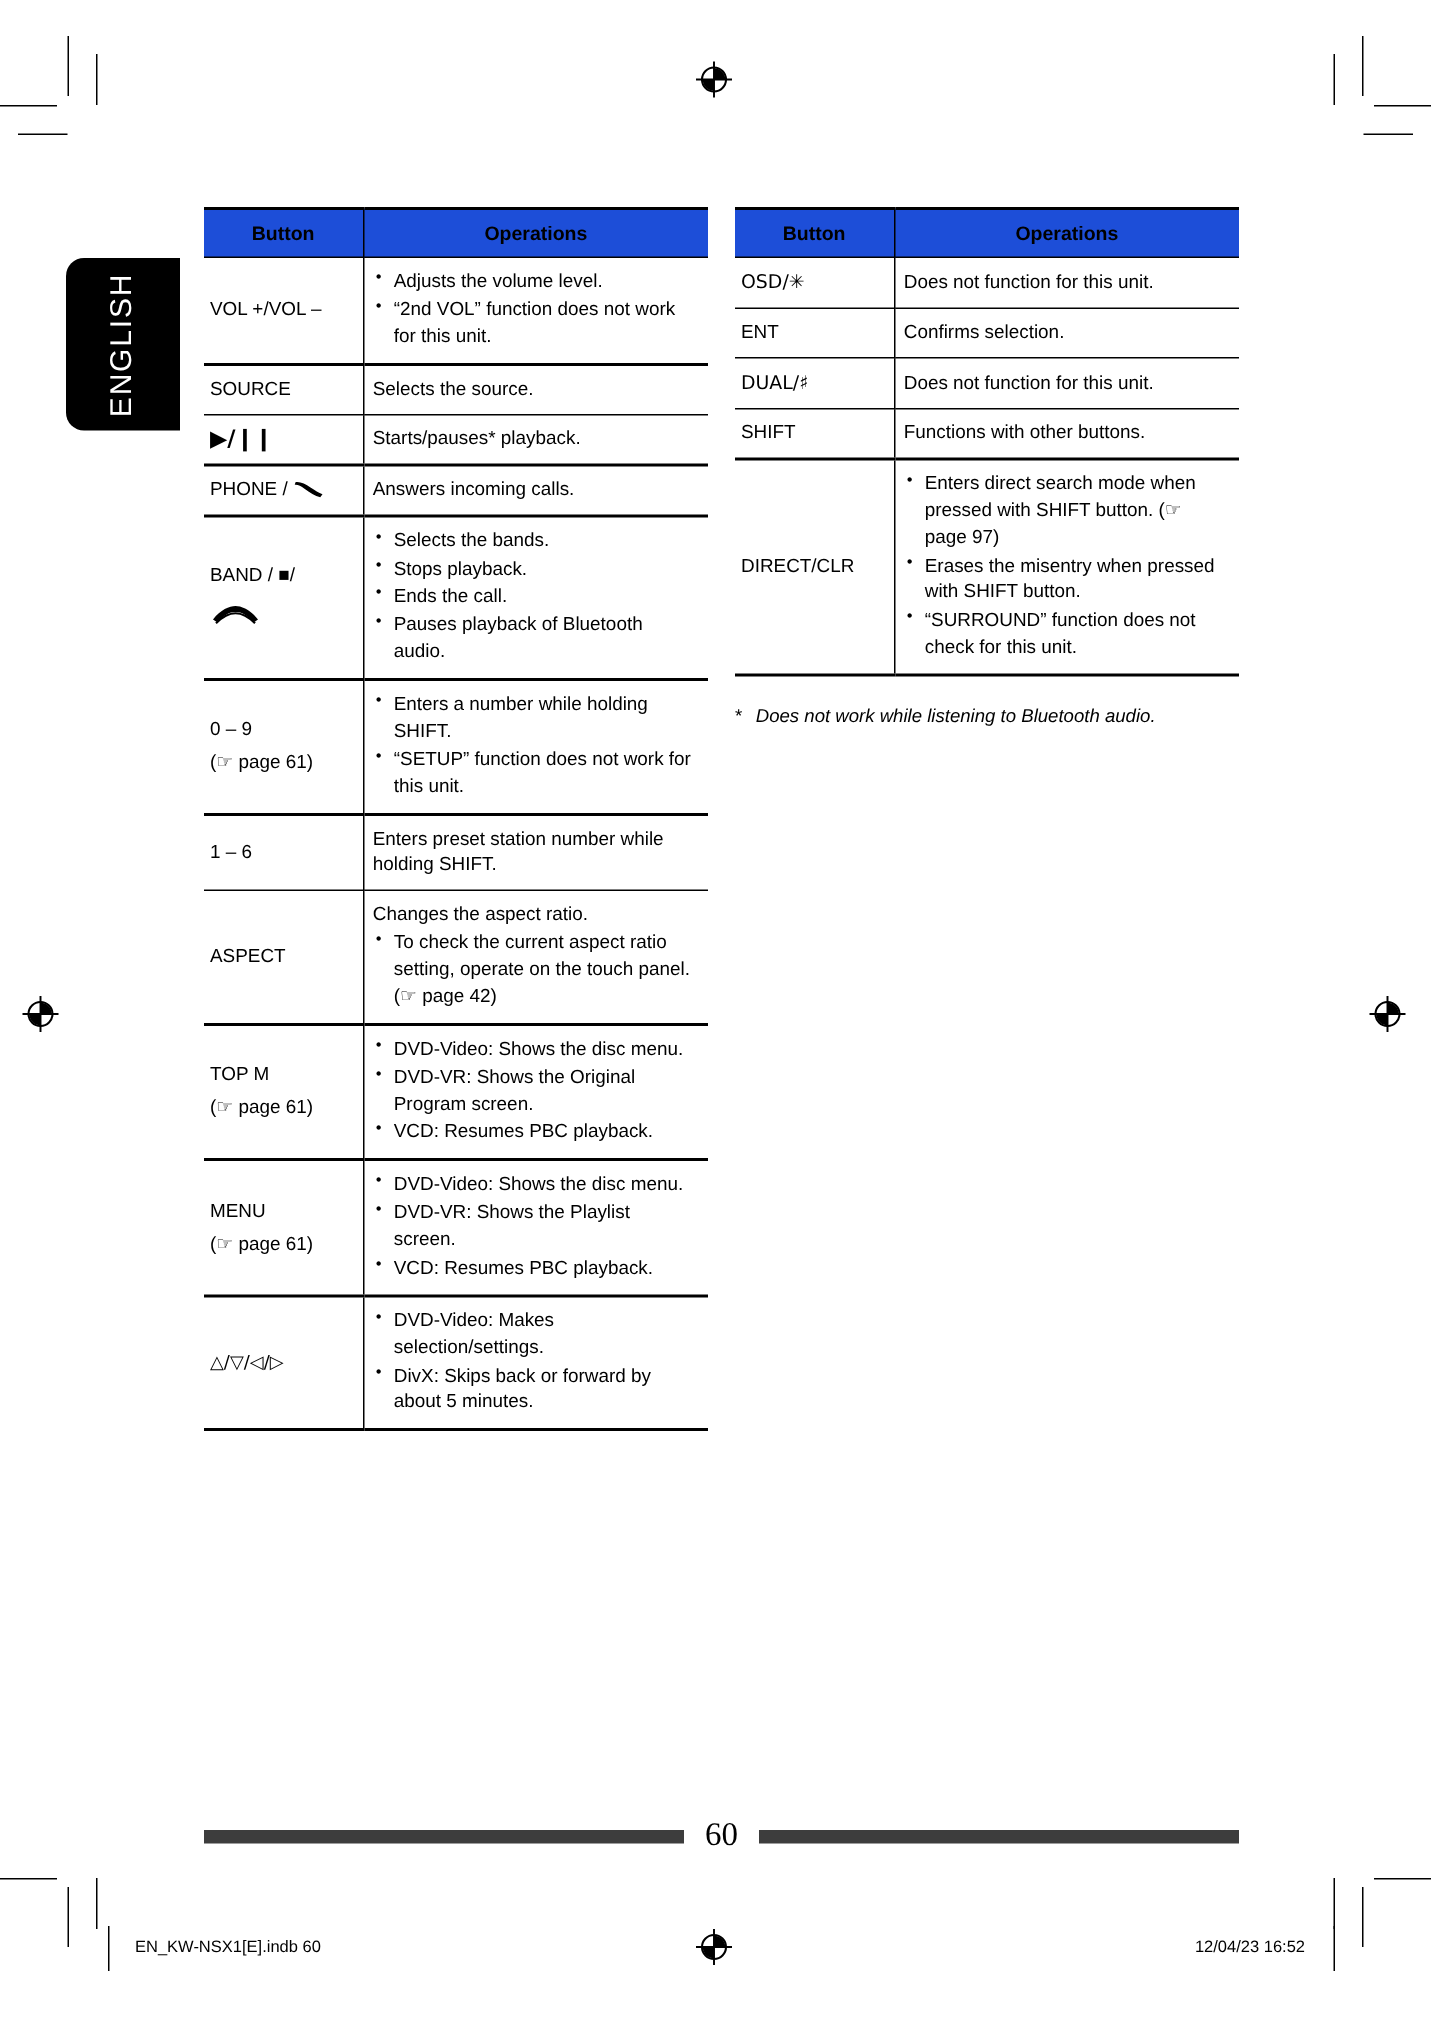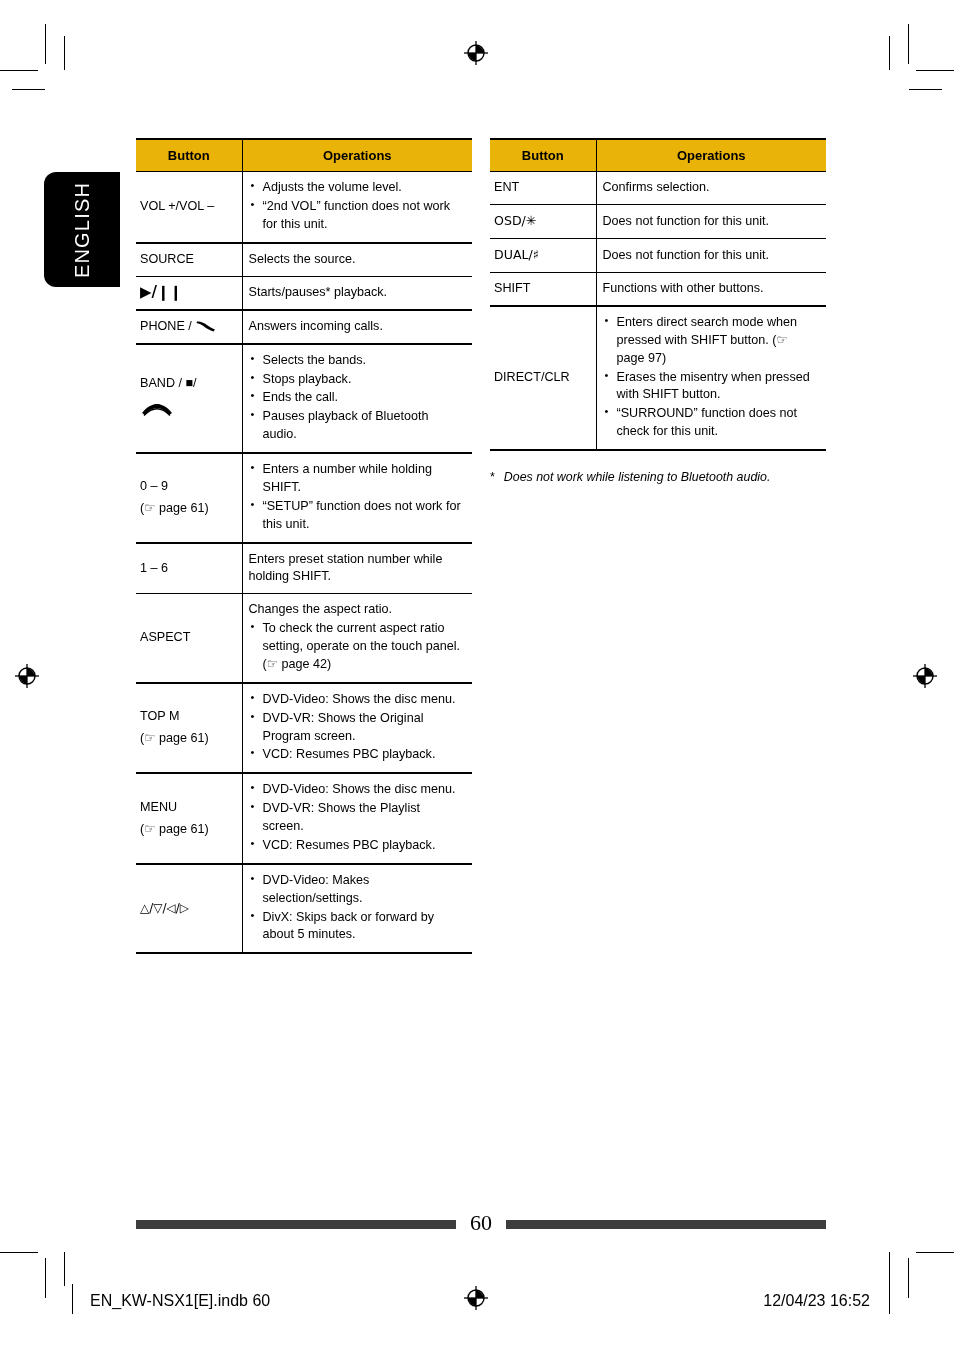--- a/index.html
+++ b/index.html
@@ -67,21 +67,21 @@
   table.btn-table {
     width: 100%;
     border-collapse: collapse;
     table-layout: fixed;
     font-size: 12.6px;
     line-height: 1.42;
   }
   table.btn-table col.c-btn { width: 106px; }
 
   table.btn-table th {
-    background: #eab308;
+    background: #1d4ed8;
     font-size: 13px;
     font-weight: bold;
     text-align: center;
     padding: 7px 6px 6px;
     border-top: 2.5px solid #000;
     border-bottom: 1.2px solid #000;
   }
   table.btn-table th.c1 { border-right: 1.2px solid #000; }
 
   table.btn-table td {
@@ -183,21 +183,21 @@
     padding-bottom: 2px;
   }
 
   
   .imprint {
     position: absolute;
     top: 1290px;
     left: 0;
     width: 954px;
     height: 20px;
-    font-size: 16px;
+    font-size: 11px;
     font-family: "Liberation Sans", sans-serif;
   }
   .imprint .left { position: absolute; left: 90px; top: 2px; white-space: nowrap; }
   .imprint .right { position: absolute; right: 84px; top: 2px; white-space: nowrap; }
   .imprint .center { position: absolute; left: 463px; top: -5px; }
   .imprint .rule { position: absolute; right: 64px; top: -6px; width: 1px; height: 30px; background: #000; }
   .imprint .rule-l { position: absolute; left: 72px; top: -6px; width: 1px; height: 30px; background: #000; }
 </style>
 </head>
 <body>
@@ -395,26 +395,26 @@
             <col>
           </colgroup>
         <thead>
           <tr>
             <th class="c1">Button</th>
             <th>Operations</th>
           </tr>
         </thead>
         <tbody>
           <tr>
+            <td class="c1"><span class="glyph">OSD/✳</span></td>
+            <td><span>Does not function for this unit.</span></td>
+          </tr>
+          <tr>
             <td class="c1"><span class="btn-name">ENT</span></td>
             <td><span>Confirms selection.</span></td>
-          </tr>
-          <tr>
-            <td class="c1"><span class="glyph">OSD/✳</span></td>
-            <td><span>Does not function for this unit.</span></td>
           </tr>
           <tr>
             <td class="c1"><span class="glyph">DUAL/♯</span></td>
             <td><span>Does not function for this unit.</span></td>
           </tr>
           <tr class="thick">
             <td class="c1"><span class="btn-name">SHIFT</span></td>
             <td><span>Functions with other buttons.</span></td>
           </tr>
           <tr class="last">

